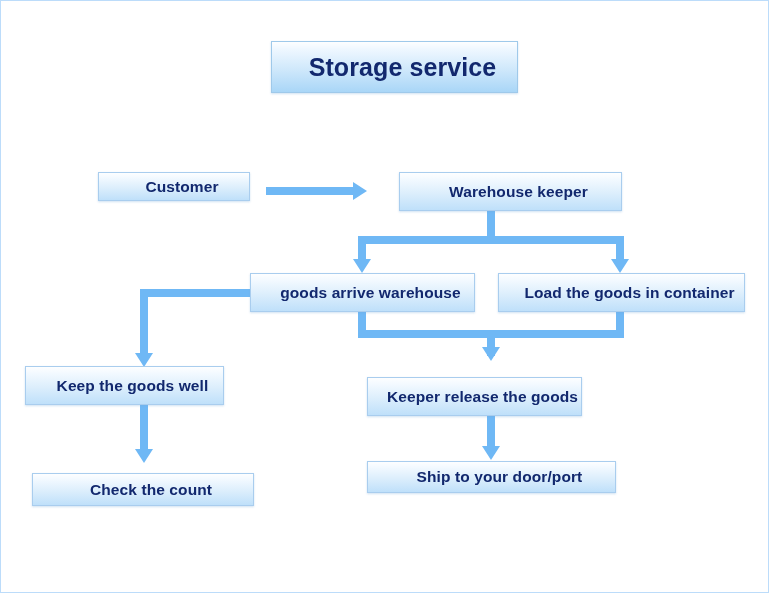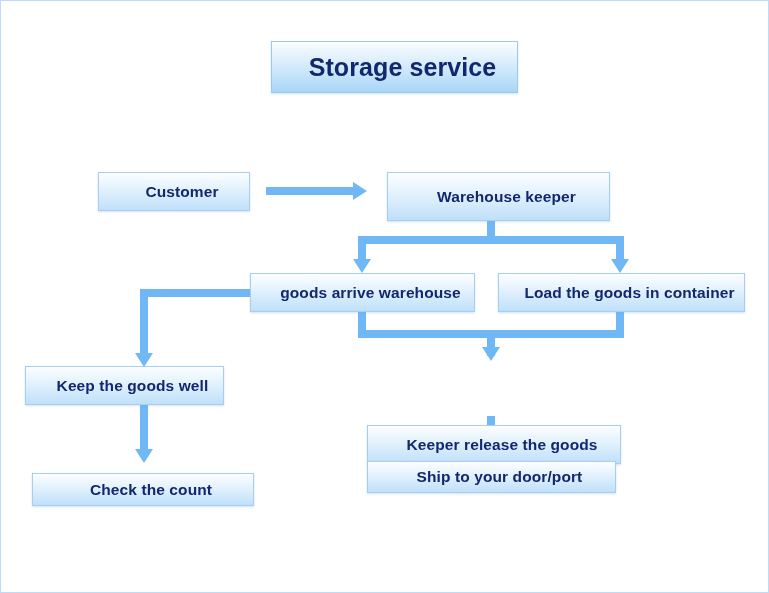--- a/index.html
+++ b/index.html
@@ -69,28 +69,28 @@
 </style>
 </head>
 <body>
 
 <div id="page">
 
   <div class="node title" style="left:270px; top:40px; width:247px; height:52px;">
     <span>Storage service</span>
   </div>
 
-  <div class="node std" style="left:97px; top:171px; width:152px; height:39px;">
+  <div class="node std" style="left:97px; top:171px; width:152px; height:29px;">
     <span>Customer</span>
   </div>
 
   <div class="ln" style="left:265px; top:186px; width:88px; height:8px;"></div>
   <div class="arrow-right" style="left:352px; top:181px;"></div>
 
-  <div class="node std" style="left:386px; top:171px; width:223px; height:49px;">
+  <div class="node std" style="left:398px; top:171px; width:223px; height:39px;">
     <span>Warehouse keeper</span>
   </div>
 
   <div class="ln" style="left:486px; top:210px; width:8px; height:29px;"></div>
   <div class="ln" style="left:357px; top:235px; width:266px; height:8px;"></div>
   <div class="ln" style="left:357px; top:235px; width:8px; height:26px;"></div>
   <div class="arrow-down" style="left:352px; top:258px;"></div>
   <div class="ln" style="left:615px; top:235px; width:8px; height:26px;"></div>
   <div class="arrow-down" style="left:610px; top:258px;"></div>
 
@@ -109,21 +109,21 @@
   <div class="ln" style="left:357px; top:311px; width:8px; height:26px;"></div>
   <div class="ln" style="left:615px; top:311px; width:8px; height:26px;"></div>
   <div class="ln" style="left:357px; top:329px; width:266px; height:8px;"></div>
   <div class="ln" style="left:486px; top:329px; width:8px; height:26px;"></div>
   <div class="arrow-down" style="left:481px; top:346px;"></div>
 
   <div class="node std" style="left:24px; top:365px; width:199px; height:39px;">
     <span>Keep the goods well</span>
   </div>
 
-  <div class="node std" style="left:366px; top:376px; width:254px; height:39px;margin-top:48px;">
+  <div class="node std" style="left:366px; top:376px; width:215px; height:39px;">
     <span>Keeper release the goods</span>
   </div>
 
   <div class="ln" style="left:139px; top:404px; width:8px; height:48px;"></div>
   <div class="arrow-down" style="left:134px; top:448px;"></div>
 
   <div class="ln" style="left:486px; top:415px; width:8px; height:38px;"></div>
   <div class="arrow-down" style="left:481px; top:445px;"></div>
 
   <div class="node std" style="left:31px; top:472px; width:222px; height:33px;">

